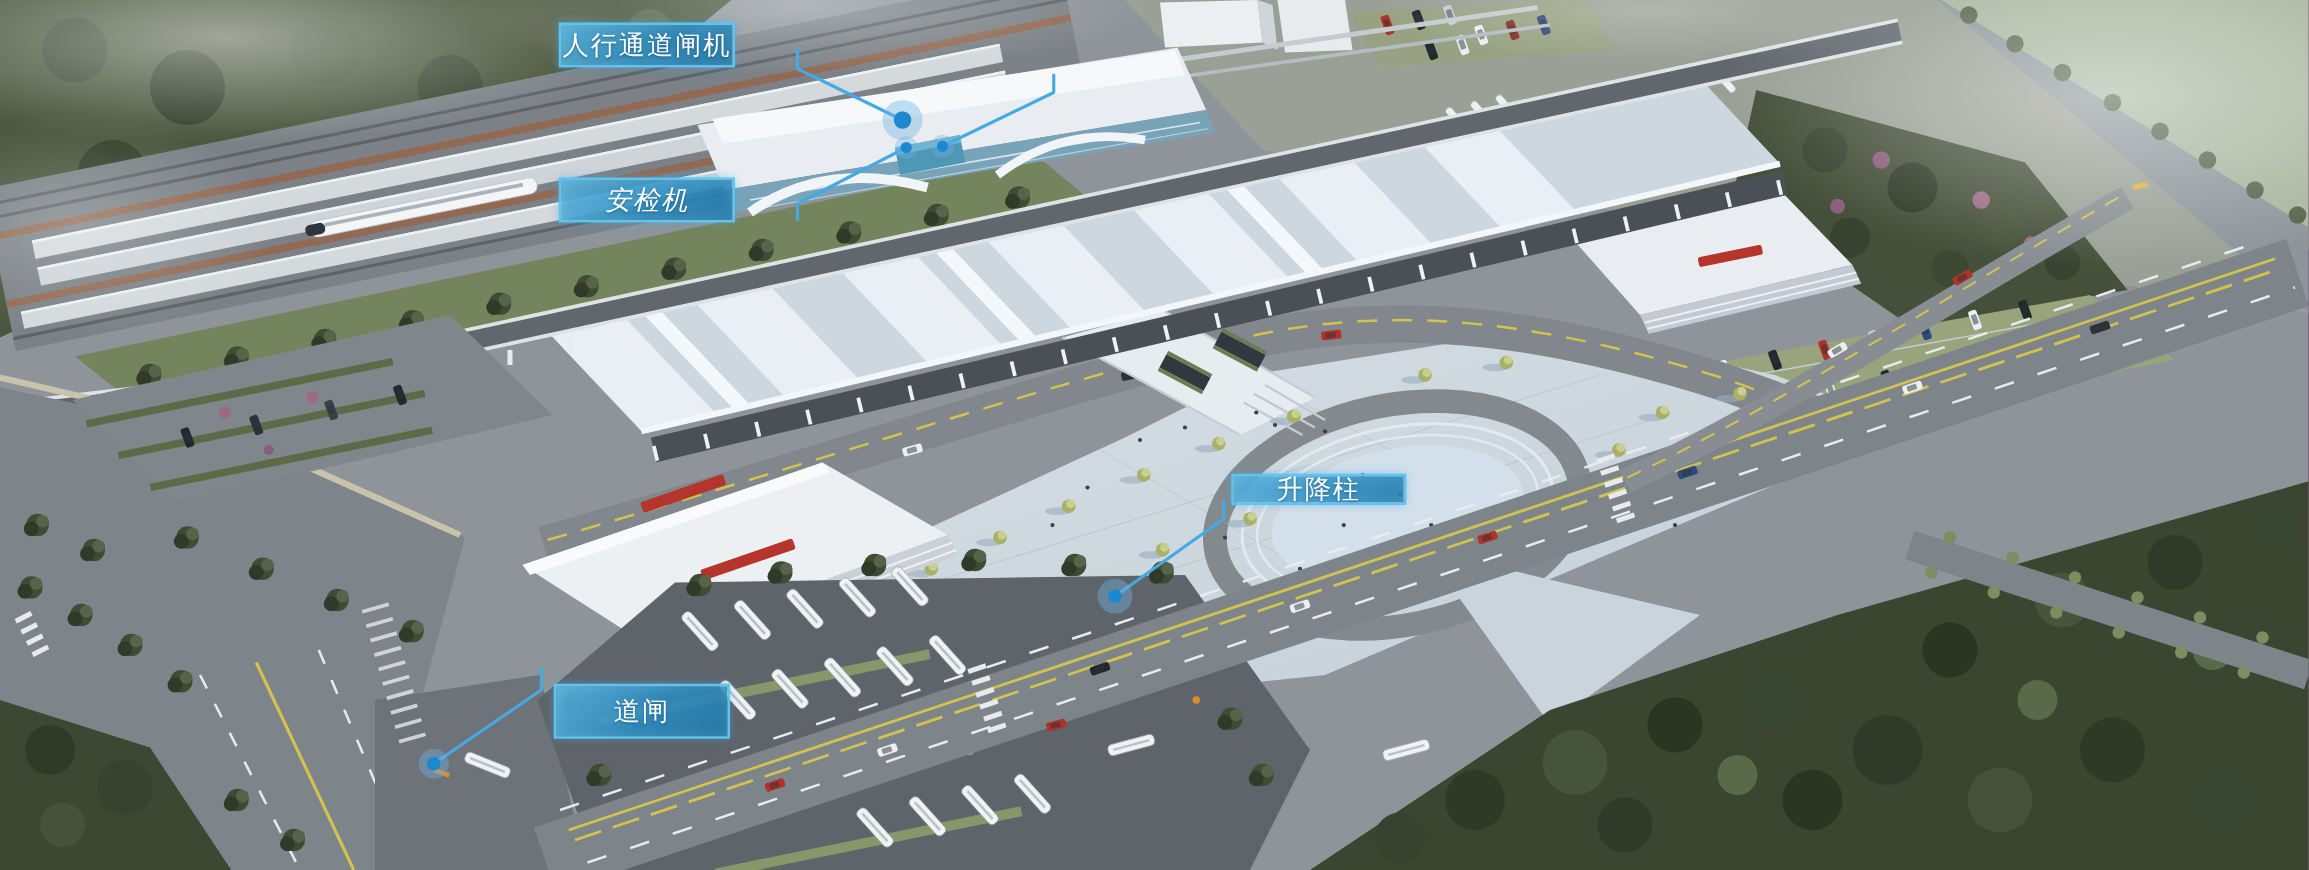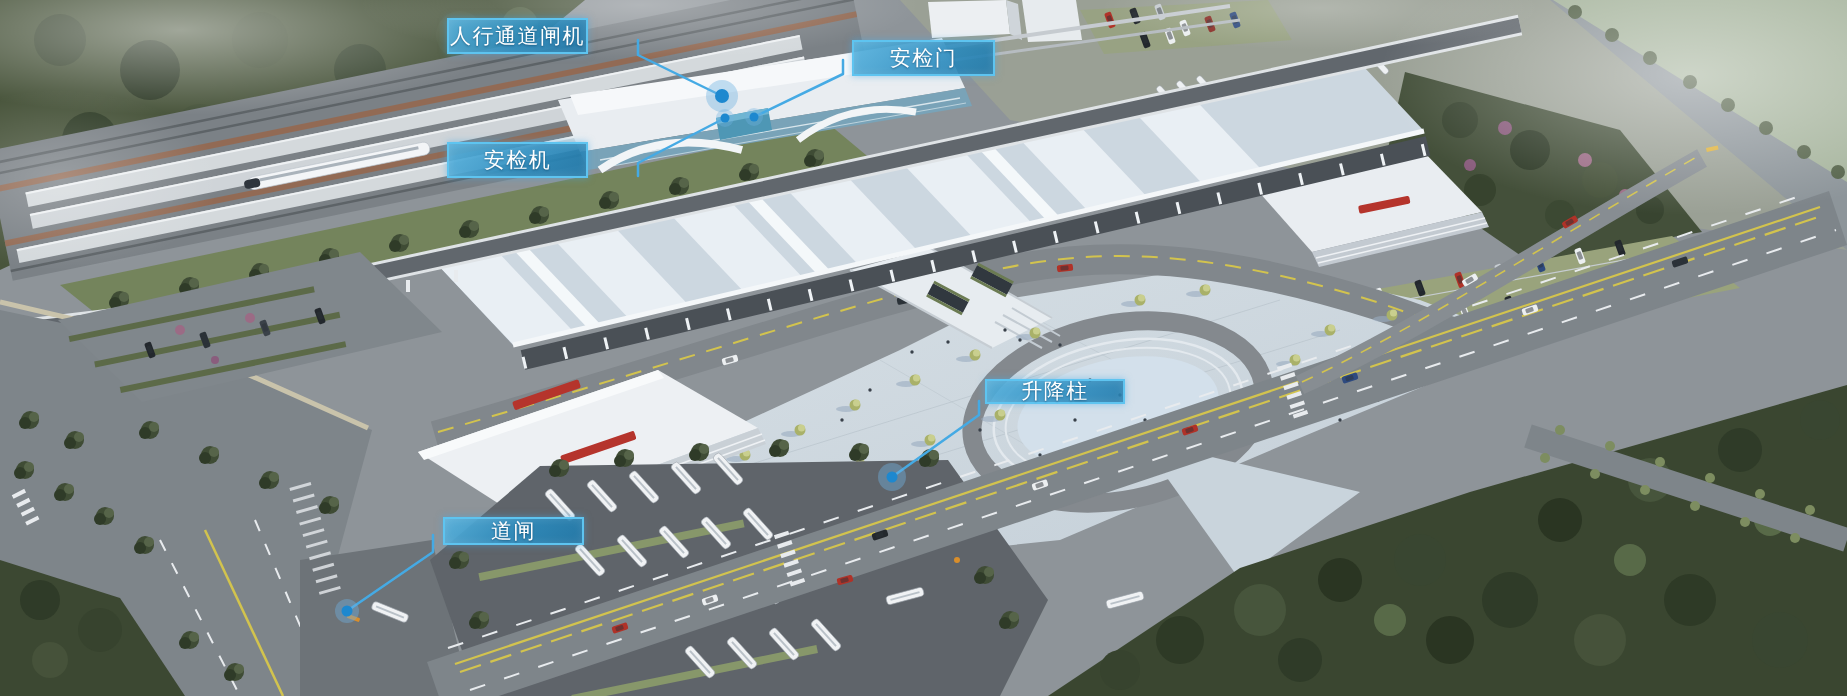--- a/index.html
+++ b/index.html
@@ -691,18 +691,17 @@
     <circle cx="725" cy="118" r="9" fill="#6fb1e0" opacity="0.35"></circle>
         <circle cx="725" cy="118" r="4.5" fill="#1d88cf"></circle>
     <circle cx="892" cy="477" r="14" fill="#6fb1e0" opacity="0.42"></circle>
         <circle cx="892" cy="477" r="5.5" fill="#1d88cf"></circle>
     <circle cx="347" cy="611" r="12" fill="#6fb1e0" opacity="0.42"></circle>
         <circle cx="347" cy="611" r="5.5" fill="#1d88cf"></circle>
   </g>
 </svg>
 
 <div class="callout" style="left:447px;top:18px;width:141px;height:36px;">人行通道闸机</div>
-<div class="callout" style="left:852px;top:40px;width:143px;height:36px;">安检门</div>
-<div class="callout" style="left:447px;top:142px;width:141px;height:36px;">安检机</div>
+<div class="callout" style="left:447px;top:142px;width:141px;height:36px;font-style:italic;">安检机</div>
 <div class="callout" style="left:985px;top:379px;width:140px;height:25px;">升降柱</div>
-<div class="callout" style="left:443px;top:517px;width:141px;height:28px;text-align:center;">道闸</div>
+<div class="callout" style="left:443px;top:547px;width:141px;height:44px;text-align:center;">道闸</div>
 
 </div>
 
 </body></html>

